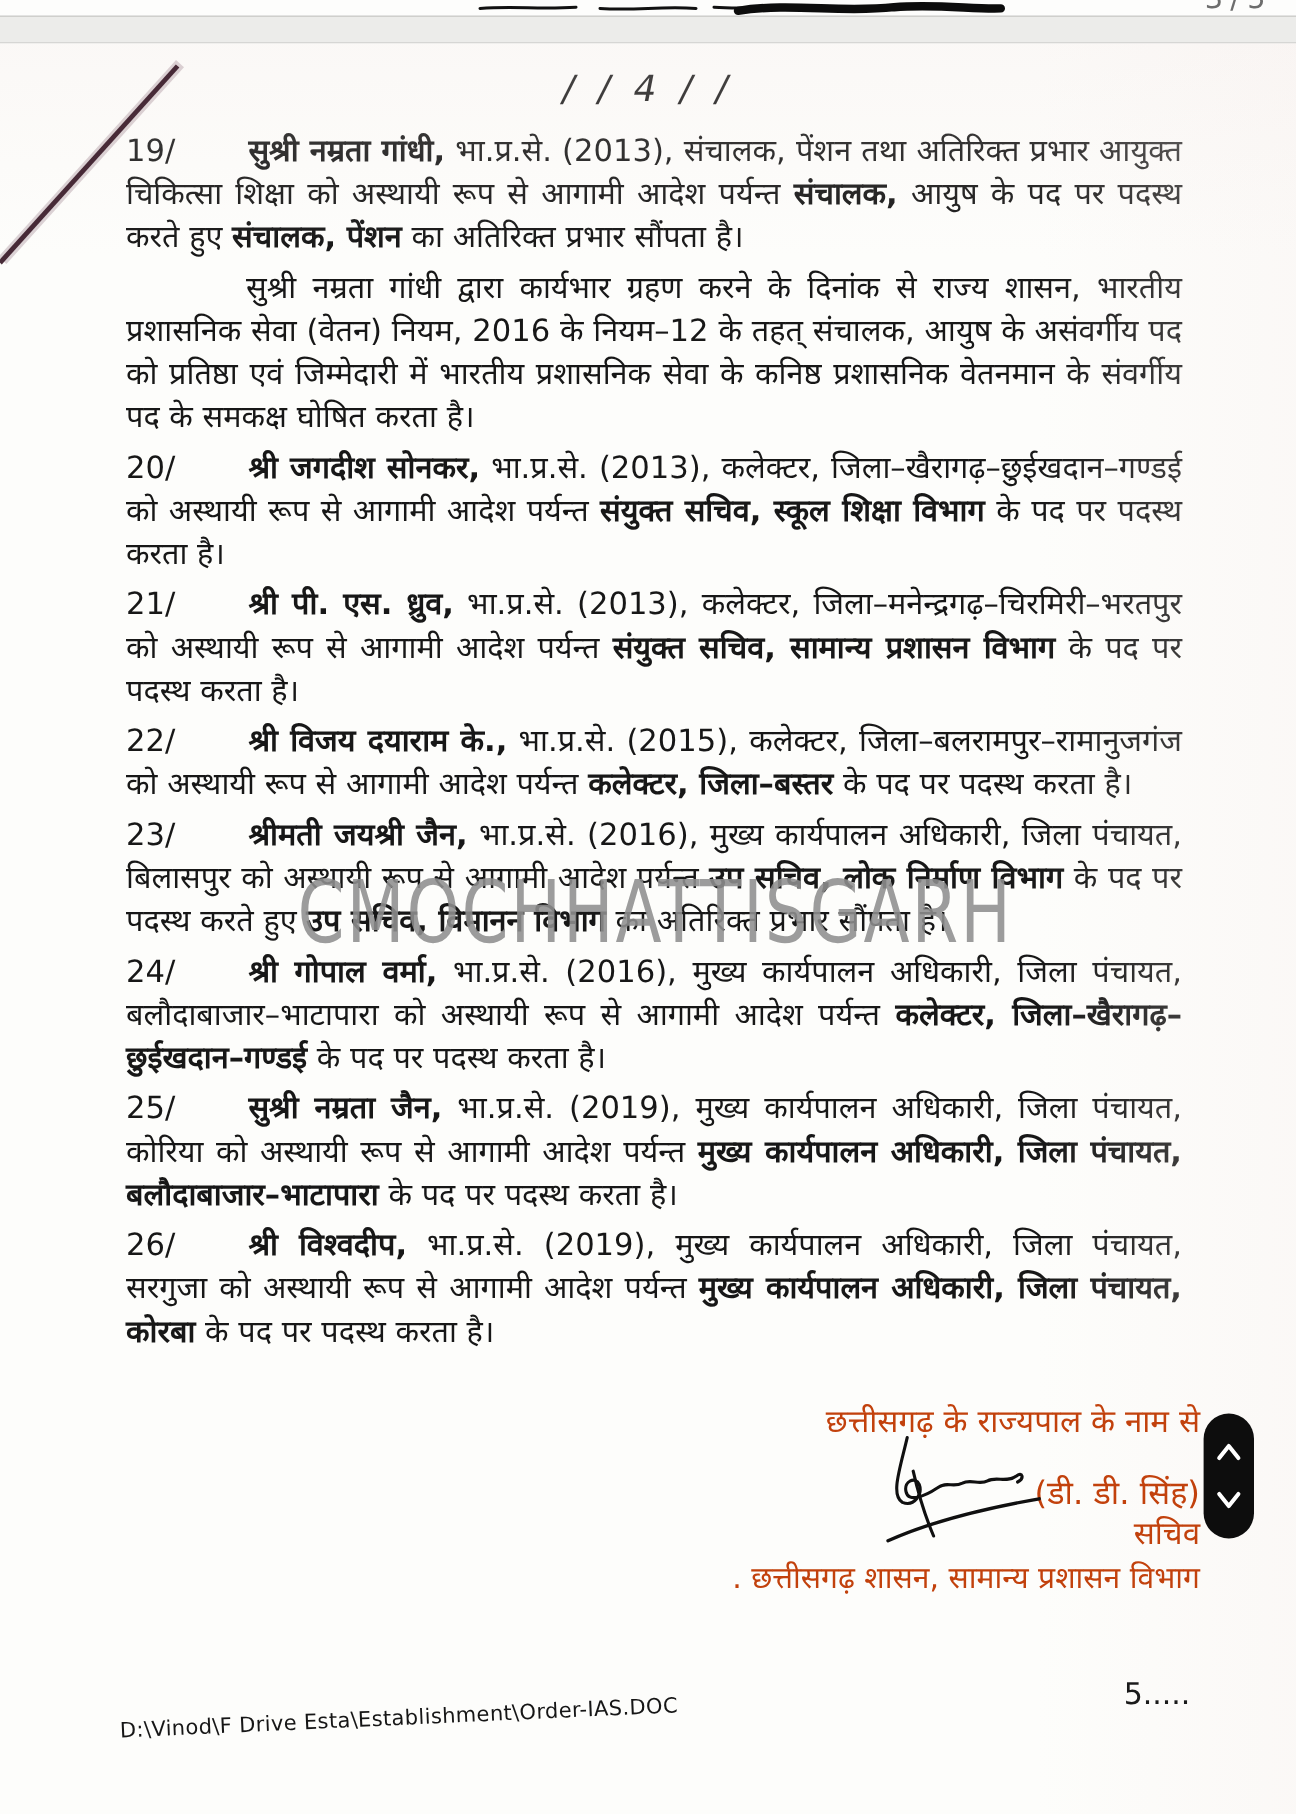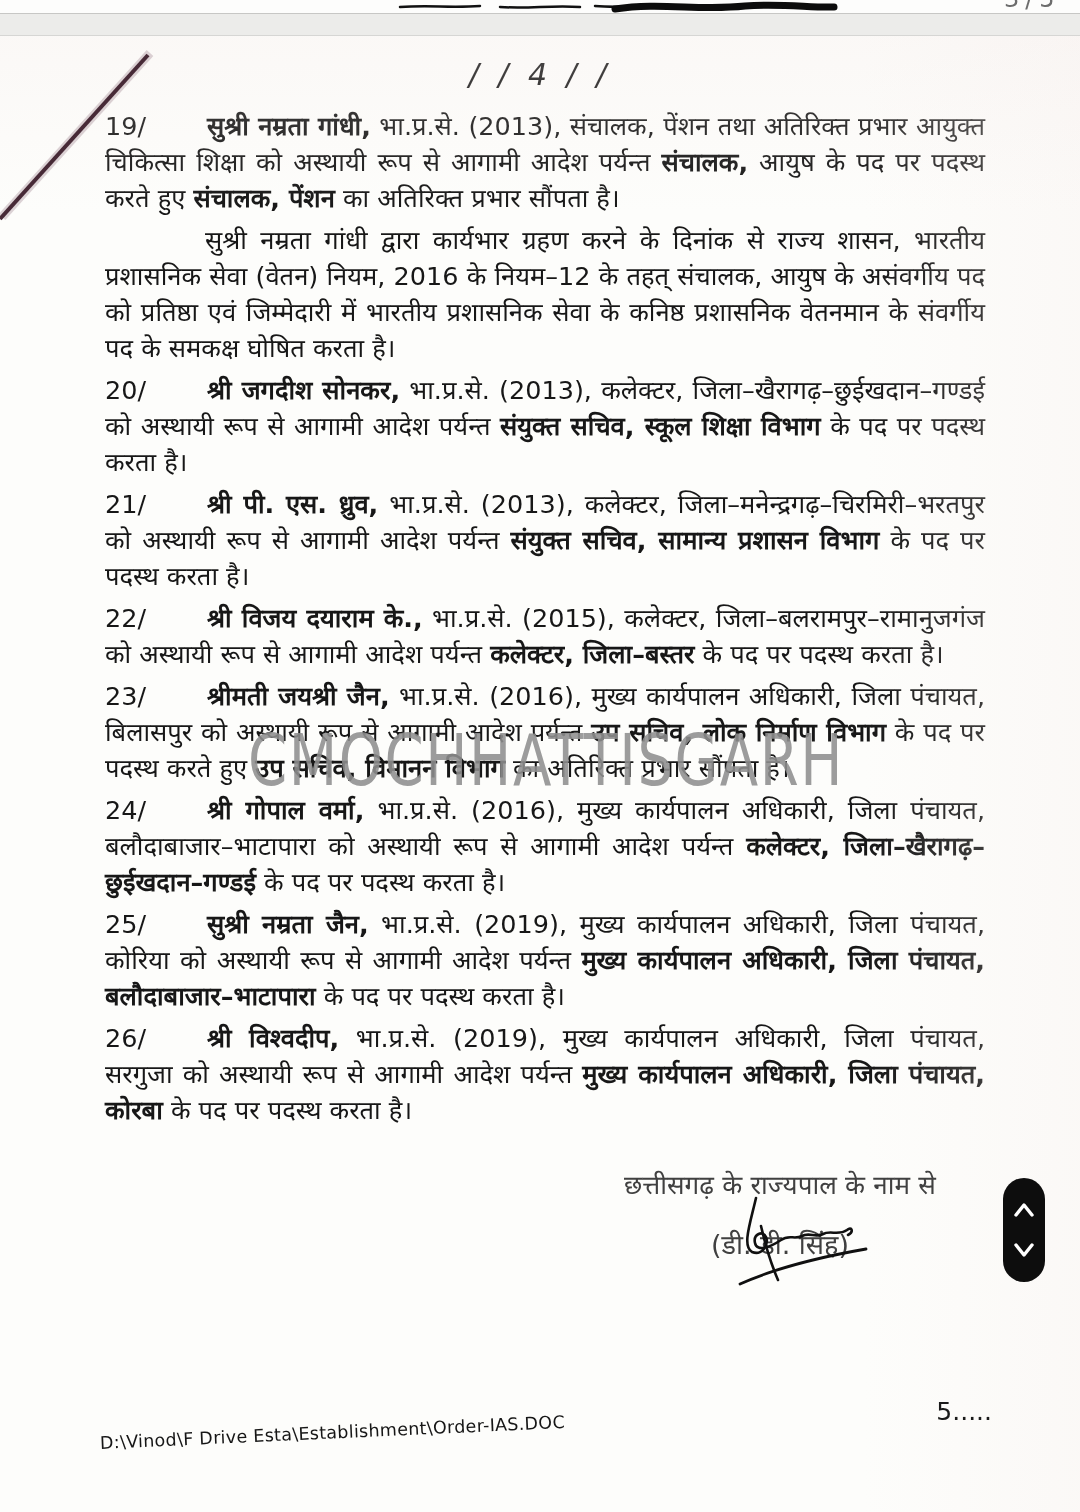--- a/index.html
+++ b/index.html
@@ -23,21 +23,21 @@
   .content{padding:0 95px 0 105px;}
   .content p{margin:0 0 6px 0;font-size:25.5px;line-height:36px;text-align:justify;color:#171717;}
   .content p .pnum{display:inline-block;width:102px;font-weight:400;}
   .content p.cont{text-indent:100px;}
   .content b{font-weight:700;}
   
   .watermark{position:absolute;left:248px;top:683px;font-size:72px;font-weight:400;color:#8f8f8f;
     letter-spacing:2px;opacity:.88;transform:scaleX(.78);transform-origin:left top;z-index:3;white-space:nowrap;}
   
   .sigblock{position:absolute;left:560px;top:1133px;width:440px;text-align:center;z-index:1;}
-  .sigblock .sigline{font-size:26px;line-height:35px;white-space:nowrap;color:#404040;}
+  .sigblock .sigline{font-size:26px;line-height:35px;white-space:nowrap;color:#c2410c;text-align:right;}
   .sigblock .sigline.line-2{margin-top:24px;font-size:27px;}
   .sigblock .sigline.line-4{font-size:25px;}
   .sig-svg{position:absolute;left:168px;top:28px;z-index:2;}
   
   .next-page{position:absolute;top:1362px;right:88px;font-size:25px;color:#1a1a1a;}
   .file-path{position:absolute;left:100px;top:1398px;font-size:17.5px;color:#161616;
     transform:rotate(-2.6deg);transform-origin:left center;letter-spacing:.3px;}
   
   .nav-pill{position:absolute;left:1003px;top:1178px;width:42px;height:104px;background:#0d0d0d;
     border-radius:22px;z-index:8;display:flex;flex-direction:column;align-items:center;justify-content:center;gap:14px;}
@@ -81,20 +81,22 @@
   <div class="watermark">CMOCHHATTISGARH</div>
 
   <div class="sigblock" id="sigblock">
     <svg class="sig-svg" width="140" height="95" viewBox="0 0 140 95">
       <path d="M28,2 C22,28 14,50 24,56 C34,60 41,49 38,41 C35,34 25,38 27,47 C29,57 44,50 53,44 C61,38 66,44 74,40 C81,36 88,42 95,38 C102,34 111,40 119,34 C124,30 126,36 120,39" stroke="#101010" stroke-width="2.6" fill="none" stroke-linecap="round"></path>
       <path d="M33,30 C38,52 44,70 50,84" stroke="#101010" stroke-width="2.6" fill="none" stroke-linecap="round"></path>
       <path d="M12,88 C52,70 98,60 138,53" stroke="#101010" stroke-width="2.8" fill="none" stroke-linecap="round"></path>
     </svg>
   <div class="sigline line-0">छत्तीसगढ़ के राज्यपाल के नाम से</div>
       <div class="sigline line-2">(डी. डी. सिंह)</div>
+      <div class="sigline line-3">सचिव</div>
+      <div class="sigline line-4">. छत्तीसगढ़ शासन, सामान्य प्रशासन विभाग</div>
     </div>
 
   <div class="next-page">5.....</div>
   <div class="file-path">D:\Vinod\F Drive Esta\Establishment\Order-IAS.DOC</div>
 </div>
 
 <div class="nav-pill">
   <button aria-label="scroll up">
     <svg width="34" height="26" viewBox="0 0 34 26">
       <polyline points="9,18 17,8 25,18" stroke="#ffffff" stroke-width="3.4" fill="none" stroke-linecap="round" stroke-linejoin="round"></polyline>

